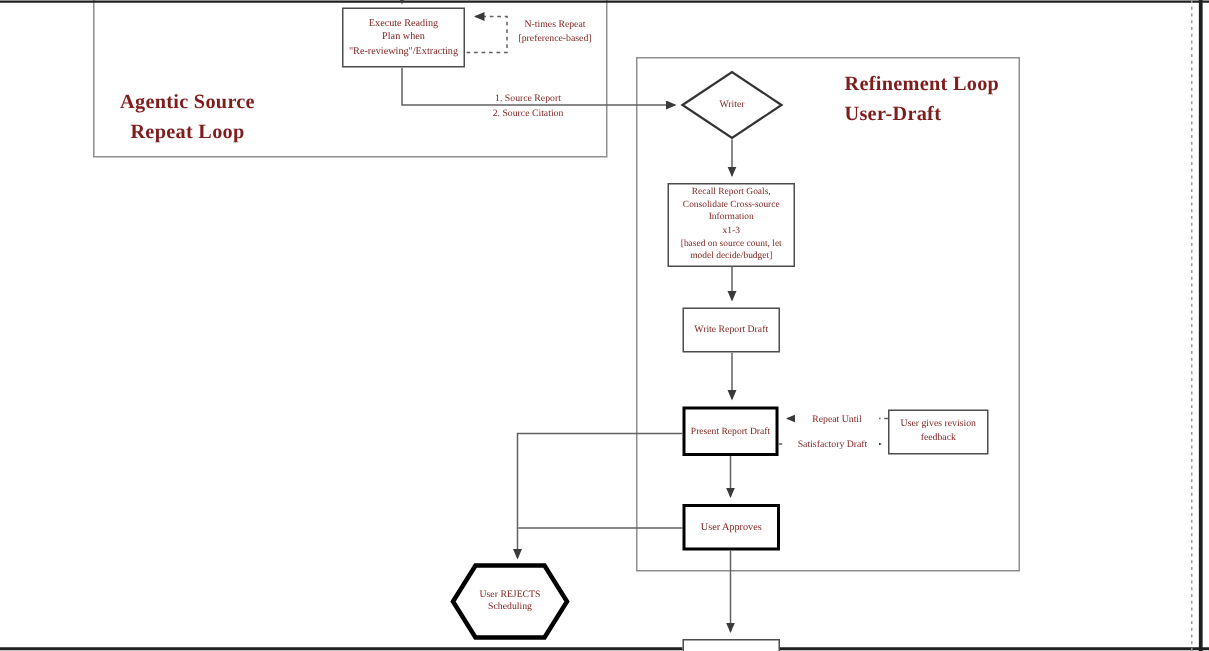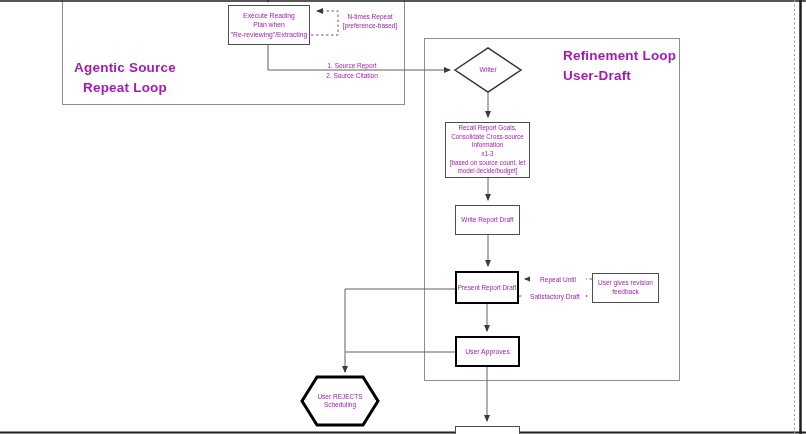--- a/index.html
+++ b/index.html
@@ -1,18 +1,18 @@
 <!DOCTYPE html>
 <html style="--connector: #616161; --connector-dark: #3a3a3a; --shape-border: #4d4d4d; --emphasis-border: #000000; --container-border: #8f8f8f;"><head>
 <meta charset="utf-8">
 <style>
   html,body{margin:0;padding:0;background:#fff;}
   #canvas{
     position:relative;width:806px;height:434px;overflow:hidden;background:#fff;
-    font-family:Liberation Sans, sans-serif;color:#a21caf;
+    font-family:Liberation Serif, serif;color:#7f1d1d;
   }
   
   .loop-frame{position:absolute;border:1px solid var(--container-border,#8f8f8f);background:transparent;}
   .loop-title{position:absolute;font-weight:bold;font-size:13.5px;line-height:1.5;letter-spacing:.2px;}
   .loop-title span{display:block;}
   
   .node{
     position:absolute;background:#fff;border:1px solid var(--shape-border,#4d4d4d);
     display:flex;align-items:center;justify-content:center;text-align:center;
     box-sizing:border-box;z-index:3;

